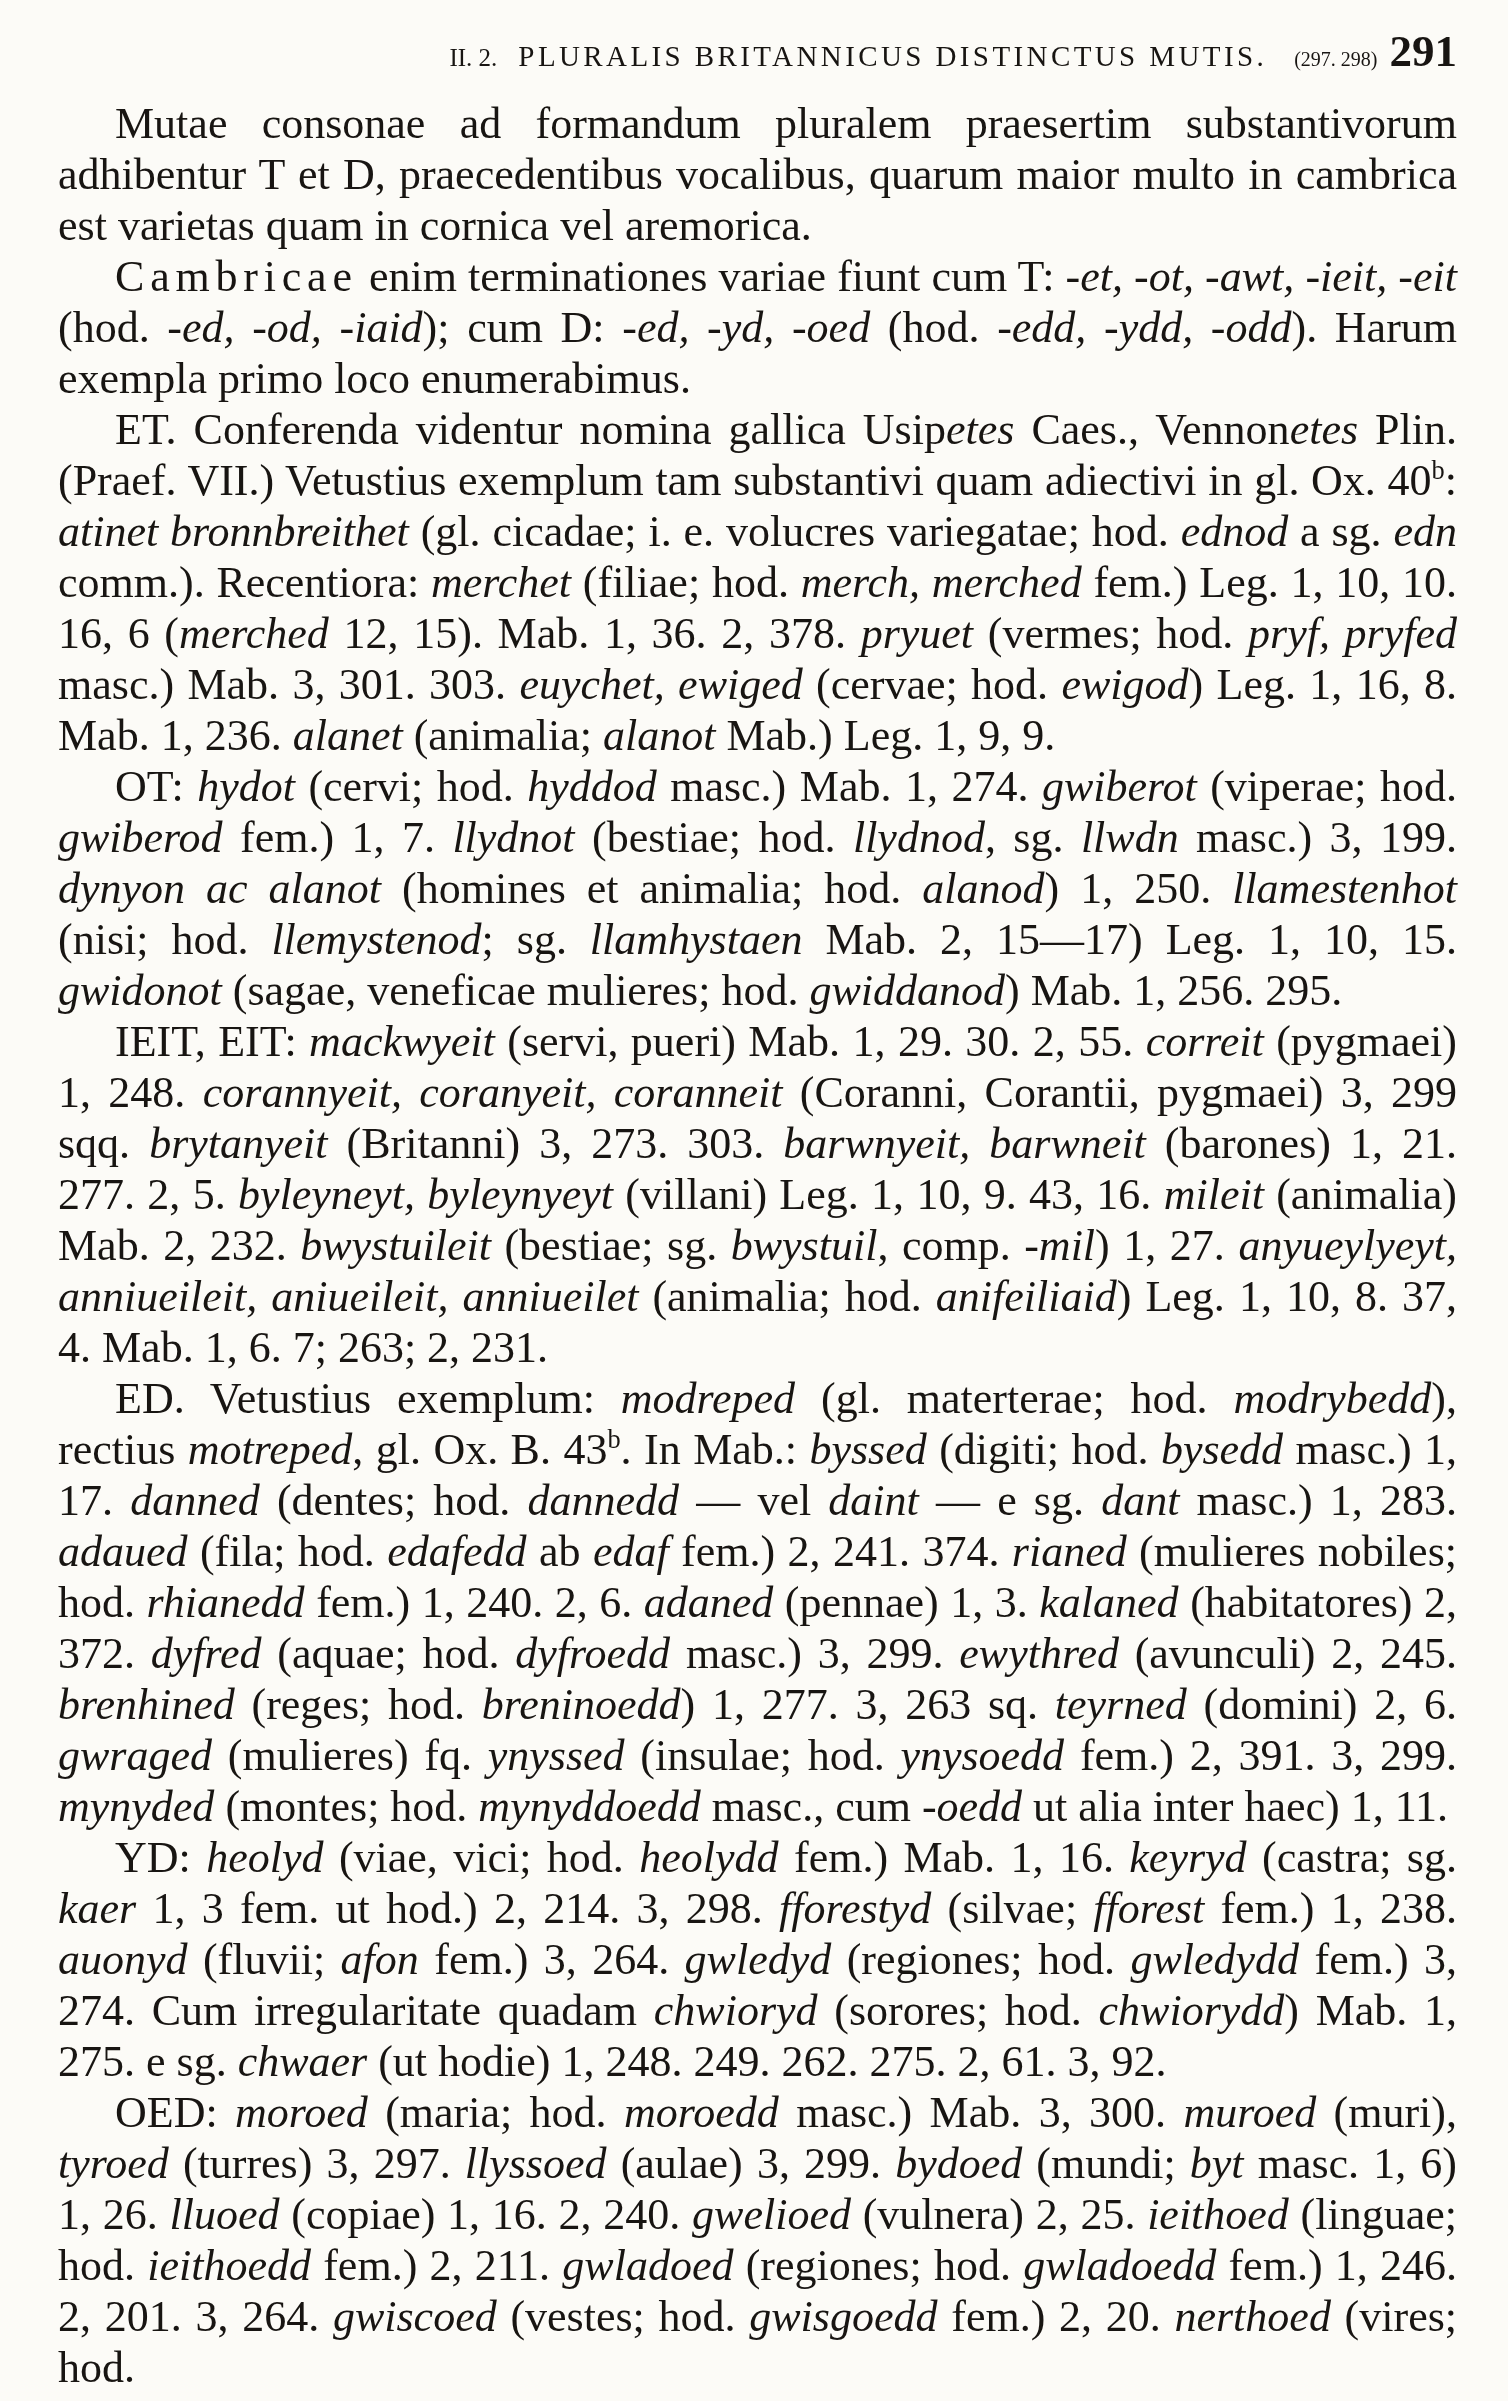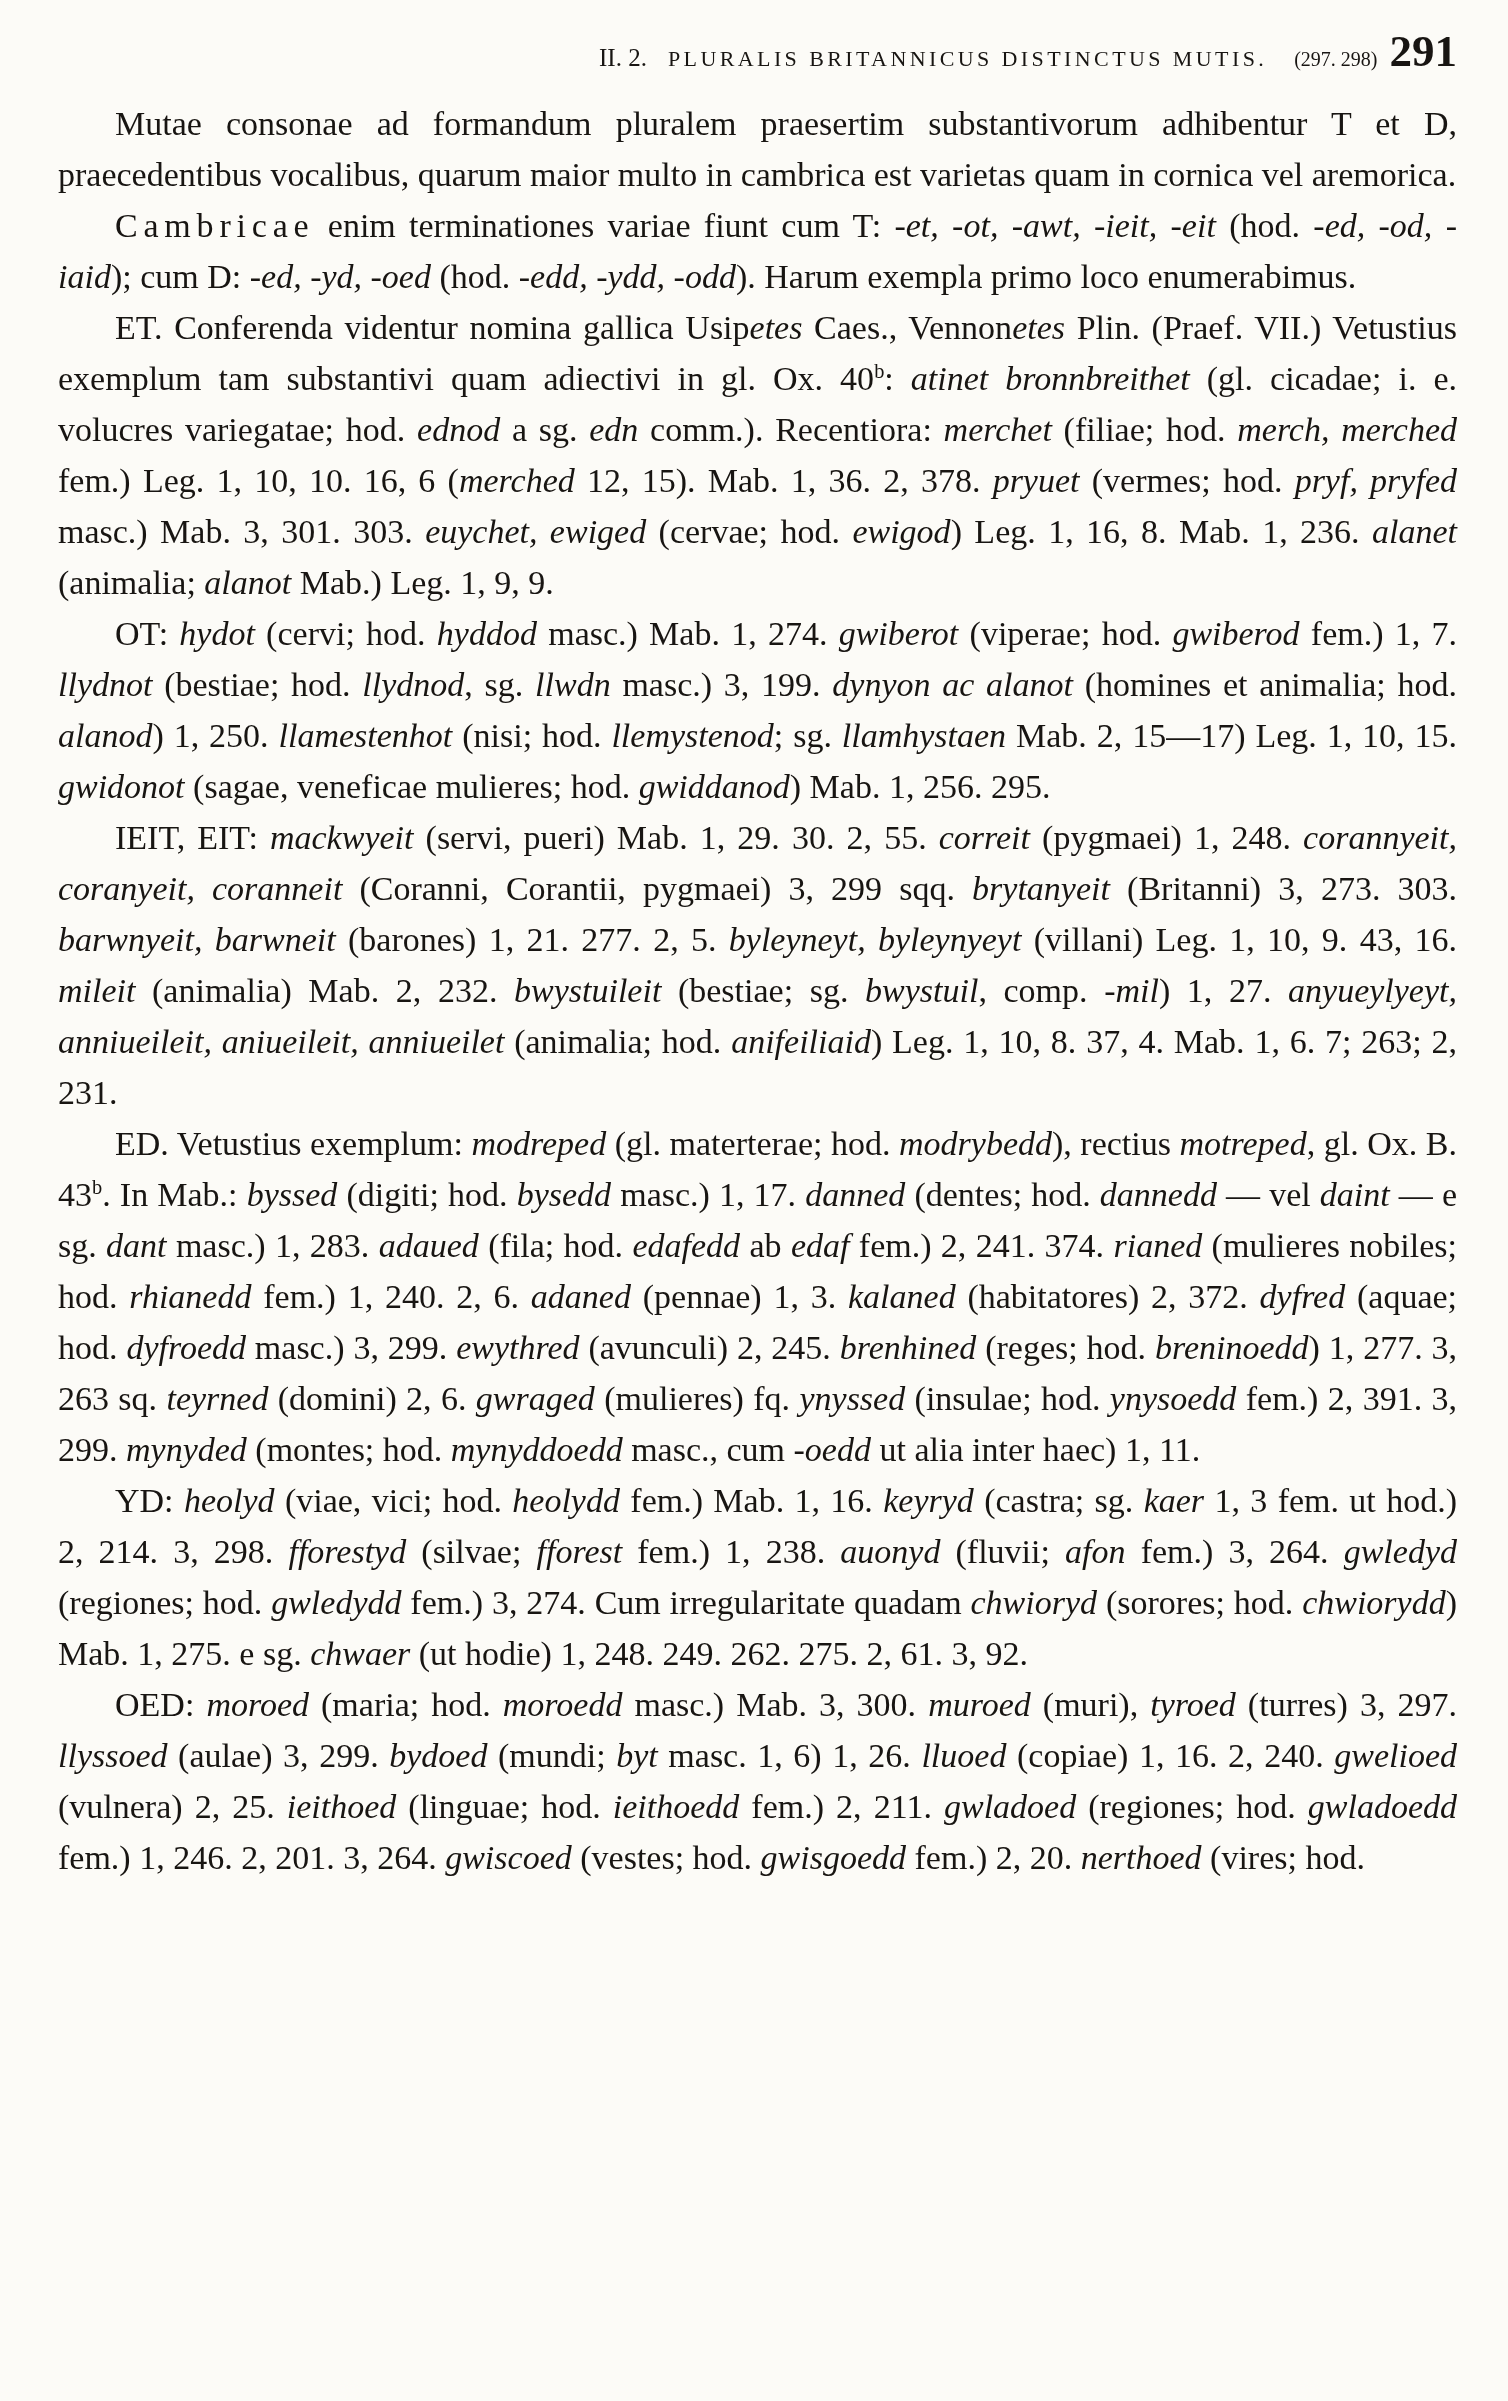--- a/index.html
+++ b/index.html
@@ -27,34 +27,34 @@
     justify-content: flex-end;
     align-items: baseline;
     white-space: nowrap;
     margin-bottom: 21px;
   }
   .chapter {
     font-size: 25px;
     margin-right: 21px;
   }
   .running-title {
-    font-size: 22px;
+    font-size: 29px;
     letter-spacing: 3.4px;
     margin-right: 27px;
   }
   .section-ref {
     font-size: 20px;
     margin-right: 12px;
   }
   .page-number {
     font-size: 45px;
     font-weight: 700;
   }
   .body-text {
-    font-size: 34px;
+    font-size: 44px;
     line-height: 51px;
     text-align: justify;
   }
   .para {
     margin: 0;
     text-indent: 57px;
   }
   .i   { font-style: italic; }
   .sp  { letter-spacing: 5.8px; }
   .sup {

